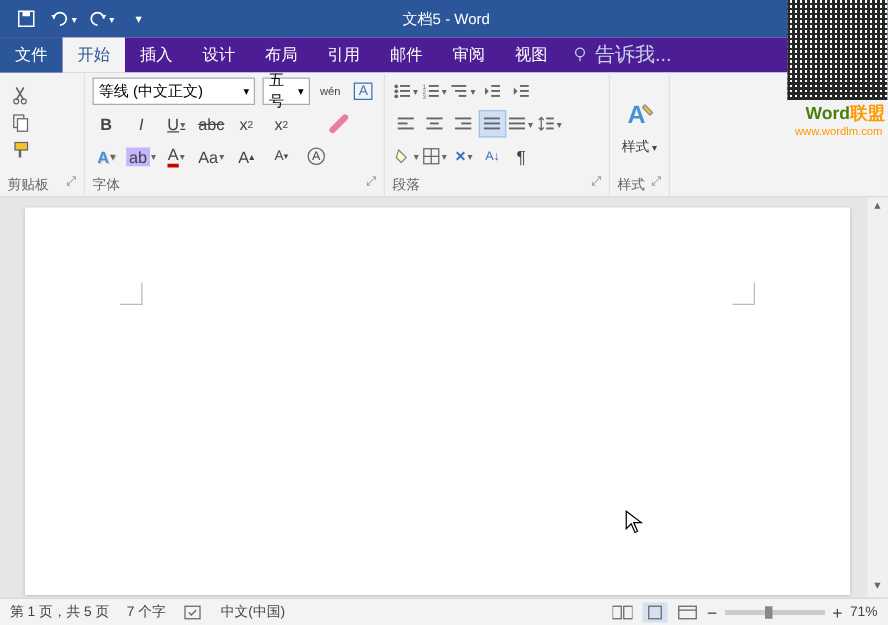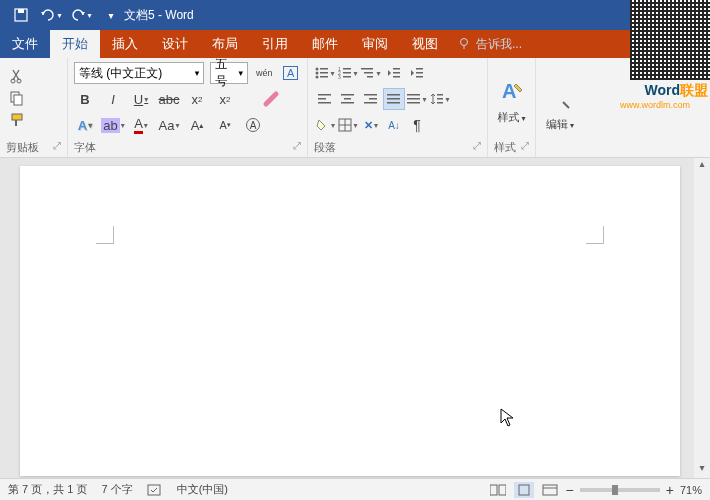--- a/index.html
+++ b/index.html
@@ -1,25 +1,25 @@
 <!DOCTYPE html>
 <html><head>
 <meta charset="utf-8">
 <style>
 * { margin: 0; padding: 0; box-sizing: border-box; font-family: "Microsoft YaHei", sans-serif; }
 body { width: 710px; height: 500px; background: #e6e6e6; overflow: hidden; position: relative; }
 .titlebar { height: 30px; background: #2b579a; display: flex; align-items: center; color: #fff; font-size: 12px; }
 .titlebar .qat { display: flex; align-items: center; gap: 4px; padding-left: 8px; }
 .titlebar .qat-btn { width: 26px; height: 26px; display: flex; align-items: center; justify-content: center; color: #fff; }
-.titlebar .title { flex: 1; }
-.tabs { height: 28px; background: #c2410c; display: flex; align-items: stretch; font-size: 13px; }
+.titlebar .title { flex: 1; text-align: center; }
+.tabs { height: 28px; background: #4c1d95; display: flex; align-items: stretch; font-size: 13px; }
 .tab { padding: 0 12px; display: flex; align-items: center; color: #fff; cursor: pointer; }
 .tab.active { background: #f3f3f3; color: #2b579a; }
 .tab.file { background: #2b579a; }
-.tell-me { display: flex; align-items: center; color: #c8d5ea; font-size: 12px; padding-left: 8px; }
+.tell-me { display: flex; align-items: center; color: #c8d5ea; font-size: 16px; padding-left: 8px; }
 .login { margin-left: auto; padding: 0 10px; color: #fff; display: flex; align-items: center; }
 .ribbon { height: 100px; background: #f3f3f3; border-bottom: 1px solid #d4d4d4; display: flex; }
 .group { border-right: 1px solid #e1e1e1; display: flex; flex-direction: column; padding: 4px 6px 2px; }
 .group-content { flex: 1; display: flex; gap: 2px; }
 .group-label { text-align: center; font-size: 11px; color: #666; padding-top: 2px; display: flex; align-items: flex-start; justify-content: center; }
 .group-label .launcher { margin-left: auto; color: #888; font-size: 10px; }
 .big-btn { display: flex; flex-direction: column; align-items: center; justify-content: center; width: 40px; gap: 2px; }
 .big-btn .icon { width: 32px; height: 32px; display: flex; align-items: center; justify-content: center; }
 .big-btn .lbl { font-size: 11px; color: #444; }
 .clipboard-left { display: flex; flex-direction: column; gap: 2px; padding-top: 4px; }
@@ -41,23 +41,23 @@
 .zoom-slider { width: 80px; height: 4px; background: #ccc; position: relative; }
 .zoom-slider .thumb { position: absolute; left: 40%; top: -3px; width: 6px; height: 10px; background: #888; }
 .scrollbar-v { position: absolute; right: 0; top: 0; bottom: 0; width: 16px; background: #f0f0f0; }
 .scrollbar-v .arrow { height: 16px; text-align: center; font-size: 10px; color: #666; }
 .qr-overlay { position: absolute; top: 0; right: 0; width: 80px; height: 80px; background: #fff; }
 .qr-pattern { width: 100%; height: 100%; background:
   repeating-linear-gradient(0deg, #000 0 2px, transparent 2px 4px),
   repeating-linear-gradient(90deg, #000 0 2px, transparent 2px 4px);
   opacity: 0.85; }
 .watermark { position: absolute; top: 82px; right: 2px; font-size: 14px; font-weight: bold; }
-.watermark .w1 { color: #0c4a6e; }
+.watermark .w1 { color: #4d7c0f; }
 .watermark .w2 { color: #ff9900; }
-.watermark-sub { position: absolute; top: 100px; right: 20px; font-size: 9px; color: #ff9900; }
+.watermark-sub { position: absolute; top: 100px; right: 4px; font-size: 9px; color: #ff9900; }
 .boxed { border: 1px solid #3b73b9; padding: 0 3px; color: #3b73b9; font-size: 11px; }
 svg { display: block; }
 .cursor { position: absolute; top: 408px; left: 500px; }
 </style>
 </head>
 <body>
 
 <div class="titlebar">
   <div class="qat">
     <div class="qat-btn">
@@ -325,55 +325,41 @@
           </div>
         <div class="lbl"><span>样式</span><span style="font-size:8px"> ▾</span></div>
       </div>
     </div>
     <div class="group-label">
         <span>样式</span>
         <span class="launcher">⤢</span>
       </div>
   </div>
 
-  <div class="group" style="width:48px;border-right:none">
-    <div class="group-content">
-      <div class="big-btn">
-        <div class="icon">
-            <svg width="24" height="24" viewBox="0 0 24 24">
-              <circle cx="10" cy="10" r="7роке" fill="none" stroke="#666" stroke-width="2"></circle>
-              <path d="M15 15 l6 6" stroke="#666" stroke-width="2"></path>
-            </svg>
-          </div>
-        <div class="lbl"><span>编辑</span><span style="font-size:8px"> ▾</span></div>
-      </div>
-    </div>
-    <div class="group-label"></div>
-  </div>
 </div>
 
 <div class="doc-area">
   <div class="page">
     <div class="corner-tl"></div>
     <div class="corner-tr"></div>
   </div>
   <div class="scrollbar-v">
     <div class="arrow">▴</div>
     <div style="position:absolute;bottom:0;left:0;right:0">
       <div class="arrow">▾</div>
     </div>
   </div>
 </div>
 
 <svg class="cursor" width="16" height="20" viewBox="0 0 16 20">
     <path d="M1 1 l0 14 l4 -4 l3 7 l2 -1 l-3 -7 l6 0 z" fill="#fff" stroke="#000"></path>
   </svg>
 
 <div class="statusbar">
-  <span>第 7 页，共 1 页</span>
+  <span>第 1 页，共 5 页</span>
   <span>7 个字</span>
   <span>
       <svg width="16" height="14">
         <rect x="1" y="2" width="12" height="10" fill="none" stroke="#666"></rect>
         <path d="M4 7 l2 2 l4 -4" stroke="#666" fill="none"></path>
       </svg>
     </span>
   <span>中文(中国)</span>
   <div class="right">
     <div class="view-btn">

